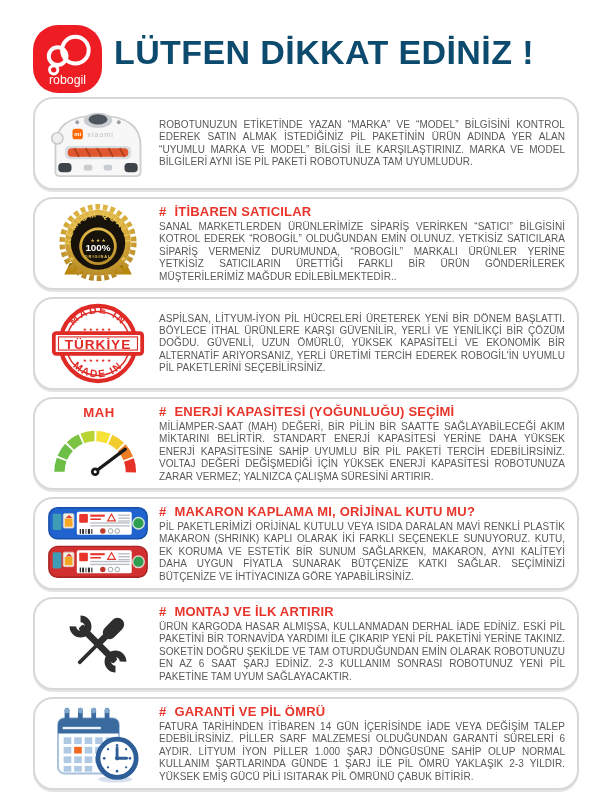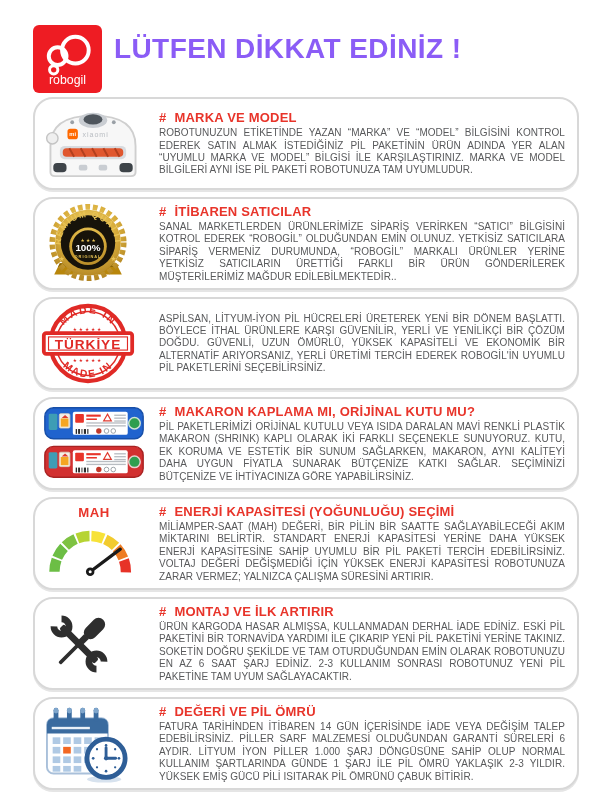--- a/index.html
+++ b/index.html
@@ -1,28 +1,28 @@
 <!DOCTYPE html>
 <html><head>
 <meta charset="utf-8">
 <style>
   * { margin:0; padding:0; box-sizing:border-box; }
   html,body { width:600px; height:800px; }
   body { font-family:"Liberation Sans", sans-serif; background:#ffffff; position:relative; overflow:hidden; }
 
   .logo { position:absolute; left:33px; top:25px; width:69px; height:68px;
-          background:#EE1C23; border-radius:6px; display:flex; align-items:center; justify-content:center; }
-  .page-title { position:absolute; left:114px; top:33px; font-size:28px; font-weight:bold;
-                color:#8b5cf6; letter-spacing:0.4px; }
+          background:#EE1C23; border-radius:25px; display:flex; align-items:center; justify-content:center; }
+  .page-title { position:absolute; left:114px; top:33px; font-size:34px; font-weight:bold;
+                color:#0c4a6e; letter-spacing:0.4px; }
 
   .cards { position:absolute; top:97px; left:33px; width:546px; display:flex; flex-direction:column; gap:7px; }
   .card { height:93px; background:#fff; border:2px solid #D8D8D8; border-radius:20px;
           box-shadow:0 2px 0 rgba(0,0,0,0.10);
           display:flex; align-items:center; padding:4px 12px 4px 6px; }
-  .icon-box { width:114px; min-width:114px; display:flex; align-items:center; }
+  .icon-box { width:114px; min-width:114px; display:flex; align-items:center; justify-content:center; }
   .txt { flex:1; padding-left:4px; }
   .heading { color:#E8342A; font-size:13px; font-weight:bold; letter-spacing:0.2px; margin-bottom:2px; white-space:nowrap; }
   .heading .hash { margin-right:8px; }
   .body-text { color:#58595B; font-size:10px; font-weight:normal; line-height:1.24;
                text-align:justify; letter-spacing:0.05px; }
   svg text { font-family:"Liberation Sans", sans-serif; }
 </style>
 </head>
 <body>
 
@@ -53,21 +53,20 @@
         <rect x="20" y="42" width="70" height="14" rx="5" fill="#D8DBDF"></rect>
         <rect x="23" y="44.5" width="64" height="9" rx="4" fill="#E0572F"></rect>
         <path d="M30 44.5 l5 9 M42 44.5 l5 9 M54 44.5 l5 9 M66 44.5 l5 9 M78 44.5 l5 9" stroke="#B23F1E" stroke-width="2"></path>
         <rect x="13" y="60" width="14" height="10" rx="4" fill="#3E4449"></rect>
         <rect x="83" y="60" width="14" height="10" rx="4" fill="#3E4449"></rect>
         <rect x="40" y="62" width="9" height="6" rx="2" fill="#C9CDD2"></rect>
         <rect x="61" y="62" width="9" height="6" rx="2" fill="#C9CDD2"></rect>
       </svg>
     </div>
     <div class="txt">
-      <div class="heading"><span class="hash">#</span><span>MARKA VE MODEL</span></div>
       <div class="body-text">ROBOTUNUZUN ETİKETİNDE YAZAN “MARKA” VE “MODEL” BİLGİSİNİ KONTROL EDEREK SATIN ALMAK İSTEDİĞİNİZ PİL PAKETİNİN ÜRÜN ADINDA YER ALAN “UYUMLU MARKA VE MODEL” BİLGİSİ İLE KARŞILAŞTIRINIZ. MARKA VE MODEL BİLGİLERİ AYNI İSE PİL PAKETİ ROBOTUNUZA TAM UYUMLUDUR.</div>
     </div>
   </div>
 
   <div class="card">
     <div class="icon-box">
       <svg viewBox="0 0 100 86" width="94" height="81">
         <defs>
           <radialGradient id="goldG" cx="50%" cy="35%" r="75%">
             <stop offset="0%" stop-color="#F6DC7A"></stop>
@@ -116,20 +115,45 @@
         </text>
         <text x="50" y="30.5" text-anchor="middle" font-size="5" fill="#E02A26" letter-spacing="2">★★★★★</text>
         <text x="50" y="64" text-anchor="middle" font-size="5" fill="#E02A26" letter-spacing="2">★★★★★</text>
         <rect x="3" y="33" width="94" height="22" rx="2.5" fill="#ffffff" stroke="#E02A26" stroke-width="4"></rect>
         <rect x="8" y="37" width="84" height="14" fill="none" stroke="#E02A26" stroke-width="1.2"></rect>
         <text x="50" y="49.5" text-anchor="middle" font-size="14.5" font-weight="bold" fill="#E02A26" letter-spacing="1">TÜRKİYE</text>
       </svg>
     </div>
     <div class="txt">
       <div class="body-text">ASPİLSAN, LİTYUM-İYON PİL HÜCRELERİ ÜRETEREK YENİ BİR DÖNEM BAŞLATTI. BÖYLECE İTHAL ÜRÜNLERE KARŞI GÜVENİLİR, YERLİ VE YENİLİKÇİ BİR ÇÖZÜM DOĞDU. GÜVENLİ, UZUN ÖMÜRLÜ, YÜKSEK KAPASİTELİ VE EKONOMİK BİR ALTERNATİF ARIYORSANIZ, YERLİ ÜRETİMİ TERCİH EDEREK ROBOGİL'İN UYUMLU PİL PAKETLERİNİ SEÇEBİLİRSİNİZ.</div>
+    </div>
+  </div>
+
+  <div class="card">
+    <div class="icon-box">
+      <svg viewBox="0 0 110 84" width="104" height="79">
+        <text x="56" y="14" text-anchor="middle" font-size="14" font-weight="bold" fill="#E8342A" letter-spacing="0.5">MAH</text>
+        <g fill="none" stroke-width="11">
+          <path d="M14 72 A38 38 0 0 1 16.3 59" stroke="#6CBE45"></path>
+          <path d="M17 57.2 A38 38 0 0 1 24.2 46.1" stroke="#6CBE45"></path>
+          <path d="M25.6 44.7 A38 38 0 0 1 36.5 37.3" stroke="#7EC242"></path>
+          <path d="M38.4 36.5 A38 38 0 0 1 51.3 34.0" stroke="#B6D433"></path>
+          <path d="M53.3 34.0 A38 38 0 0 1 66.2 36.8" stroke="#F7E238"></path>
+          <path d="M68.1 37.6 A38 38 0 0 1 78.9 45.1" stroke="#F2CB2E"></path>
+          <path d="M80.2 46.6 A38 38 0 0 1 87.2 57.8" stroke="#EE7C23"></path>
+          <path d="M87.9 59.6 A38 38 0 0 1 90.0 72.7" stroke="#E73227"></path>
+        </g>
+        <line x1="52" y1="72" x2="84" y2="48" stroke="#1A1A1A" stroke-width="3.5" stroke-linecap="round"></line>
+        <circle cx="52" cy="72" r="4.5" fill="#1A1A1A"></circle>
+        <circle cx="52" cy="72" r="1.6" fill="#ffffff"></circle>
+      </svg>
+    </div>
+    <div class="txt">
+      <div class="heading"><span class="hash">#</span><span>ENERJİ KAPASİTESİ (YOĞUNLUĞU) SEÇİMİ</span></div>
+      <div class="body-text">MİLİAMPER-SAAT (MAH) DEĞERİ, BİR PİLİN BİR SAATTE SAĞLAYABİLECEĞİ AKIM MİKTARINI BELİRTİR. STANDART ENERJİ KAPASİTESİ YERİNE DAHA YÜKSEK ENERJİ KAPASİTESİNE SAHİP UYUMLU BİR PİL PAKETİ TERCİH EDEBİLİRSİNİZ. VOLTAJ DEĞERİ DEĞİŞMEDİĞİ İÇİN YÜKSEK ENERJİ KAPASİTESİ ROBOTUNUZA ZARAR VERMEZ; YALNIZCA ÇALIŞMA SÜRESİNİ ARTIRIR.</div>
     </div>
   </div>
 
   <div class="card">
     <div class="icon-box">
       <svg viewBox="0 0 110 84" width="106" height="81">
         <g>
           <rect x="4" y="5" width="102" height="32" rx="9" fill="#2063CE" stroke="#174FA8" stroke-width="1.5"></rect>
           <rect x="8" y="11" width="9" height="17" rx="1.5" fill="#3E9DB5"></rect>
           <rect x="19" y="11" width="11" height="15" rx="1.5" fill="#F4F0E6" stroke="#D8D2C2" stroke-width="0.8"></rect>
@@ -192,45 +216,20 @@
       </svg>
     </div>
     <div class="txt">
       <div class="heading"><span class="hash">#</span><span>MAKARON KAPLAMA MI, ORİJİNAL KUTU MU?</span></div>
       <div class="body-text">PİL PAKETLERİMİZİ ORİJİNAL KUTULU VEYA ISIDA DARALAN MAVİ RENKLİ PLASTİK MAKARON (SHRINK) KAPLI OLARAK İKİ FARKLI SEÇENEKLE SUNUYORUZ. KUTU, EK KORUMA VE ESTETİK BİR SUNUM SAĞLARKEN, MAKARON, AYNI KALİTEYİ DAHA UYGUN FİYATLA SUNARAK BÜTÇENİZE KATKI SAĞLAR. SEÇİMİNİZİ BÜTÇENİZE VE İHTİYACINIZA GÖRE YAPABİLİRSİNİZ.</div>
     </div>
   </div>
 
   <div class="card">
     <div class="icon-box">
-      <svg viewBox="0 0 110 84" width="104" height="79">
-        <text x="56" y="14" text-anchor="middle" font-size="14" font-weight="bold" fill="#E8342A" letter-spacing="0.5">MAH</text>
-        <g fill="none" stroke-width="11">
-          <path d="M14 72 A38 38 0 0 1 16.3 59" stroke="#6CBE45"></path>
-          <path d="M17 57.2 A38 38 0 0 1 24.2 46.1" stroke="#6CBE45"></path>
-          <path d="M25.6 44.7 A38 38 0 0 1 36.5 37.3" stroke="#7EC242"></path>
-          <path d="M38.4 36.5 A38 38 0 0 1 51.3 34.0" stroke="#B6D433"></path>
-          <path d="M53.3 34.0 A38 38 0 0 1 66.2 36.8" stroke="#F7E238"></path>
-          <path d="M68.1 37.6 A38 38 0 0 1 78.9 45.1" stroke="#F2CB2E"></path>
-          <path d="M80.2 46.6 A38 38 0 0 1 87.2 57.8" stroke="#EE7C23"></path>
-          <path d="M87.9 59.6 A38 38 0 0 1 90.0 72.7" stroke="#E73227"></path>
-        </g>
-        <line x1="52" y1="72" x2="84" y2="48" stroke="#1A1A1A" stroke-width="3.5" stroke-linecap="round"></line>
-        <circle cx="52" cy="72" r="4.5" fill="#1A1A1A"></circle>
-        <circle cx="52" cy="72" r="1.6" fill="#ffffff"></circle>
-      </svg>
-    </div>
-    <div class="txt">
-      <div class="heading"><span class="hash">#</span><span>ENERJİ KAPASİTESİ (YOĞUNLUĞU) SEÇİMİ</span></div>
-      <div class="body-text">MİLİAMPER-SAAT (MAH) DEĞERİ, BİR PİLİN BİR SAATTE SAĞLAYABİLECEĞİ AKIM MİKTARINI BELİRTİR. STANDART ENERJİ KAPASİTESİ YERİNE DAHA YÜKSEK ENERJİ KAPASİTESİNE SAHİP UYUMLU BİR PİL PAKETİ TERCİH EDEBİLİRSİNİZ. VOLTAJ DEĞERİ DEĞİŞMEDİĞİ İÇİN YÜKSEK ENERJİ KAPASİTESİ ROBOTUNUZA ZARAR VERMEZ; YALNIZCA ÇALIŞMA SÜRESİNİ ARTIRIR.</div>
-    </div>
-  </div>
-
-  <div class="card">
-    <div class="icon-box">
       <svg viewBox="0 0 80 80" width="76" height="76">
         <g transform="rotate(-45 40 40)">
           <rect x="36.5" y="14" width="7" height="52" rx="2" fill="#2E2E2E"></rect>
           <circle cx="40" cy="14" r="8" fill="none" stroke="#2E2E2E" stroke-width="7" stroke-dasharray="37.7 12.6" transform="rotate(-45 40 14)"></circle>
           <circle cx="40" cy="66" r="8" fill="none" stroke="#2E2E2E" stroke-width="7" stroke-dasharray="37.7 12.6" transform="rotate(135 40 66)"></circle>
         </g>
         <g transform="rotate(45 40 40)">
           <rect x="33" y="4" width="14" height="26" rx="7" fill="#2E2E2E"></rect>
           <rect x="36.5" y="29" width="7" height="8" fill="#2E2E2E"></rect>
           <rect x="38" y="37" width="4" height="32" rx="1.5" fill="#2E2E2E"></rect>
@@ -290,18 +289,18 @@
             <circle cx="77.5" cy="48.5" r="1.2"></circle>
           <circle cx="58.5" cy="67.5" r="1.2"></circle>
             <circle cx="77.5" cy="67.5" r="1.2"></circle>
         </g>
         <line x1="68" y1="58" x2="68" y2="47" stroke="#2E5E97" stroke-width="3" stroke-linecap="round"></line>
         <line x1="68" y1="58" x2="78" y2="58" stroke="#2E5E97" stroke-width="3" stroke-linecap="round"></line>
         <circle cx="68" cy="58" r="2.2" fill="#2E5E97"></circle>
       </svg>
     </div>
     <div class="txt">
-      <div class="heading"><span class="hash">#</span><span>DEĞERİ VE PİL ÖMRÜ</span></div>
+      <div class="heading"><span class="hash">#</span><span>GARANTİ VE PİL ÖMRÜ</span></div>
       <div class="body-text">FATURA TARİHİNDEN İTİBAREN 14 GÜN İÇERİSİNDE İADE VEYA DEĞİŞİM TALEP EDEBİLİRSİNİZ. PİLLER SARF MALZEMESİ OLDUĞUNDAN GARANTİ SÜRELERİ 6 AYDIR. LİTYUM İYON PİLLER 1.000 ŞARJ DÖNGÜSÜNE SAHİP OLUP NORMAL KULLANIM ŞARTLARINDA GÜNDE 1 ŞARJ İLE PİL ÖMRÜ YAKLAŞIK 2-3 YILDIR. YÜKSEK EMİŞ GÜCÜ PİLİ ISITARAK PİL ÖMRÜNÜ ÇABUK BİTİRİR.</div>
     </div>
   </div>
 
 </div>
 
 </body></html>

